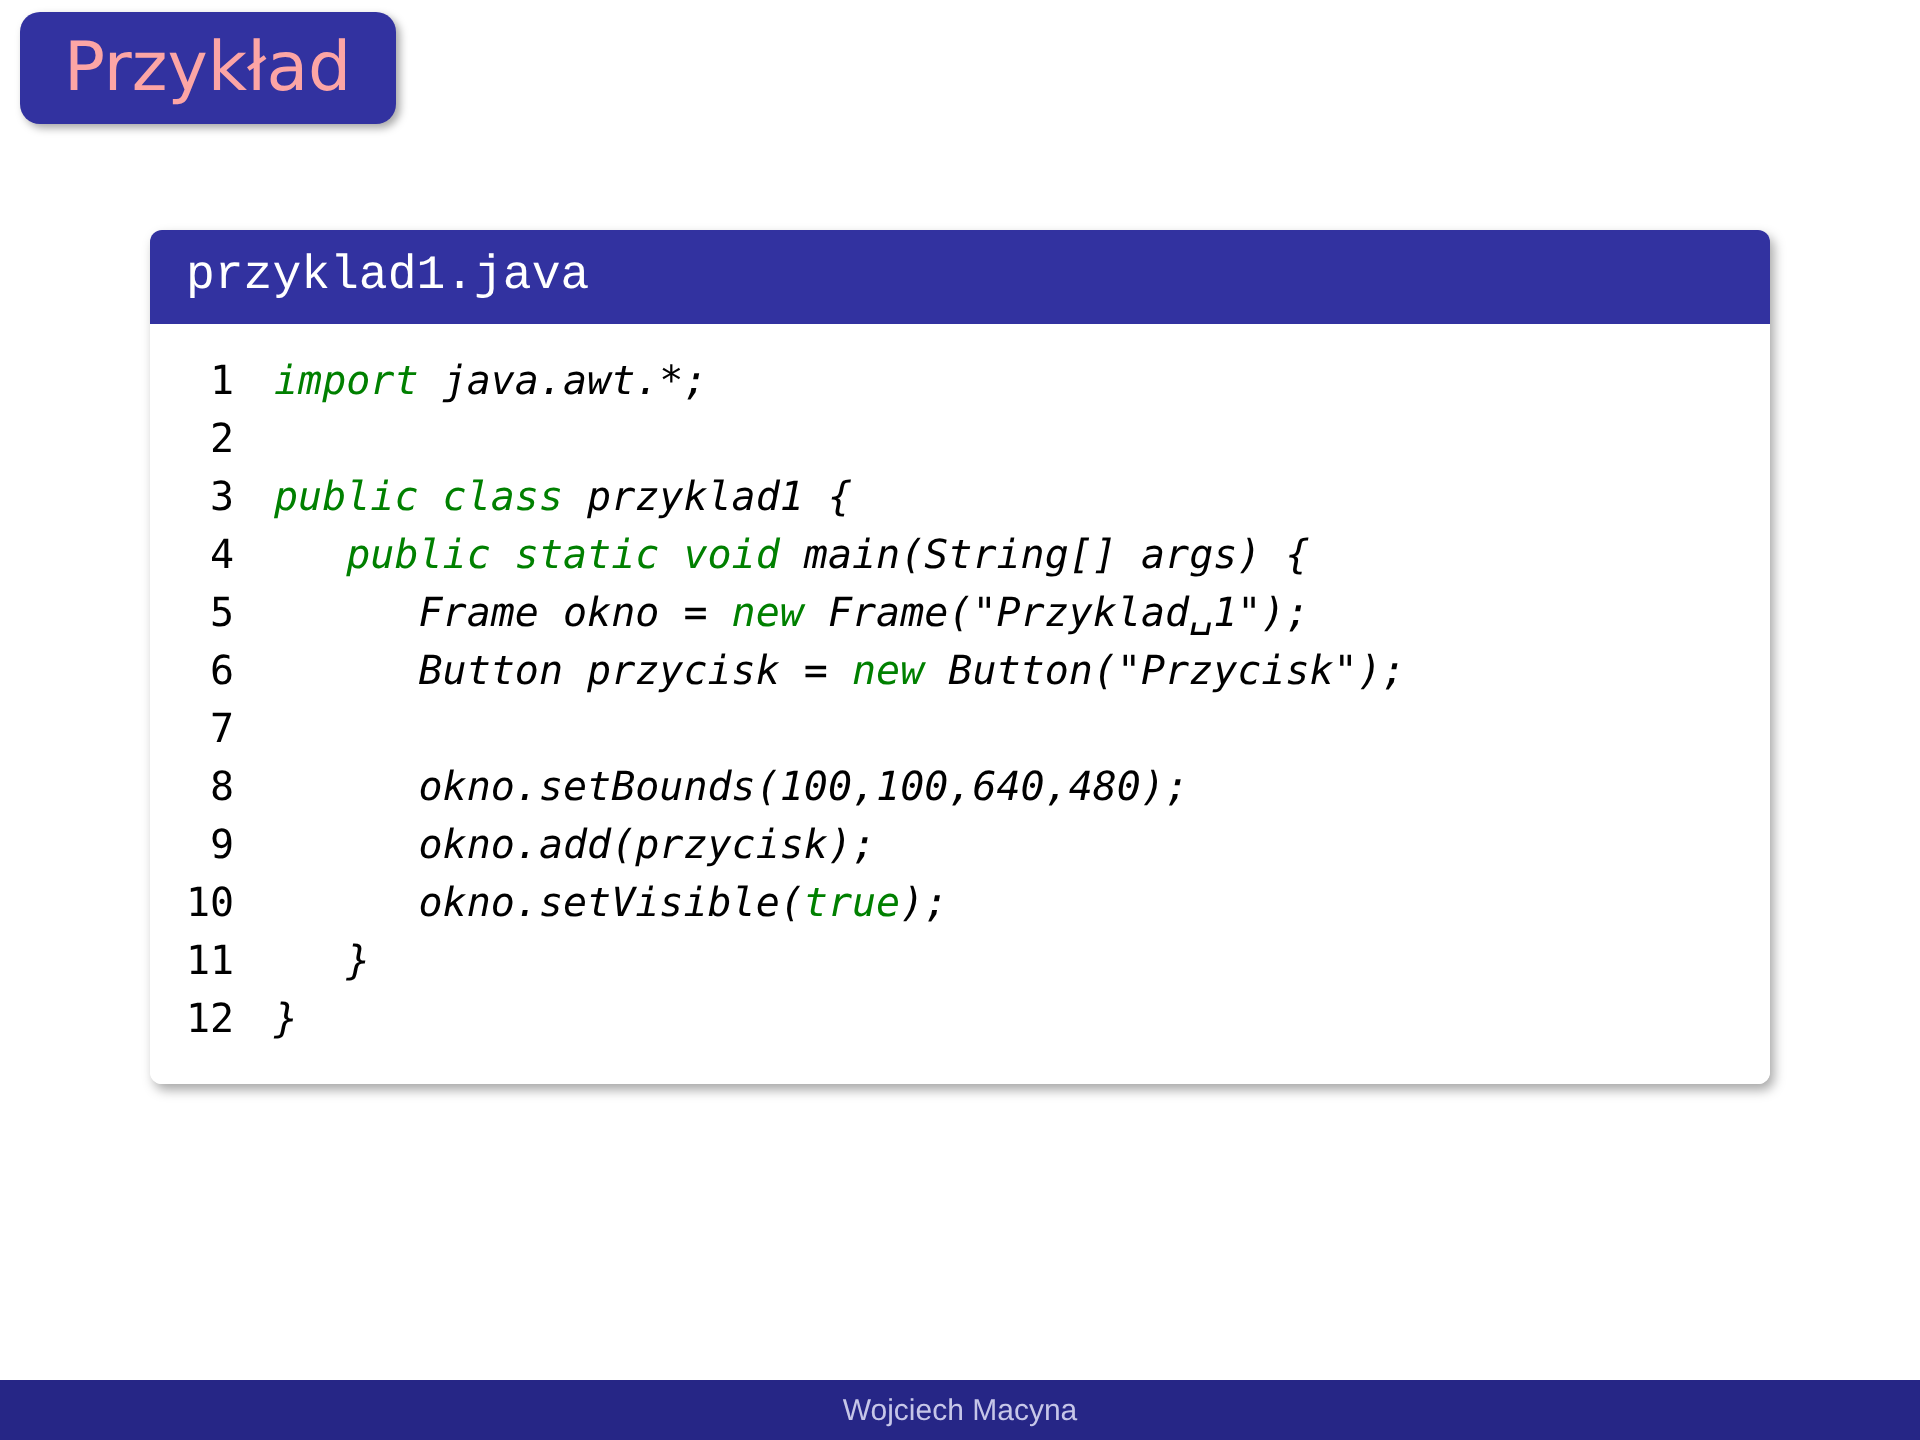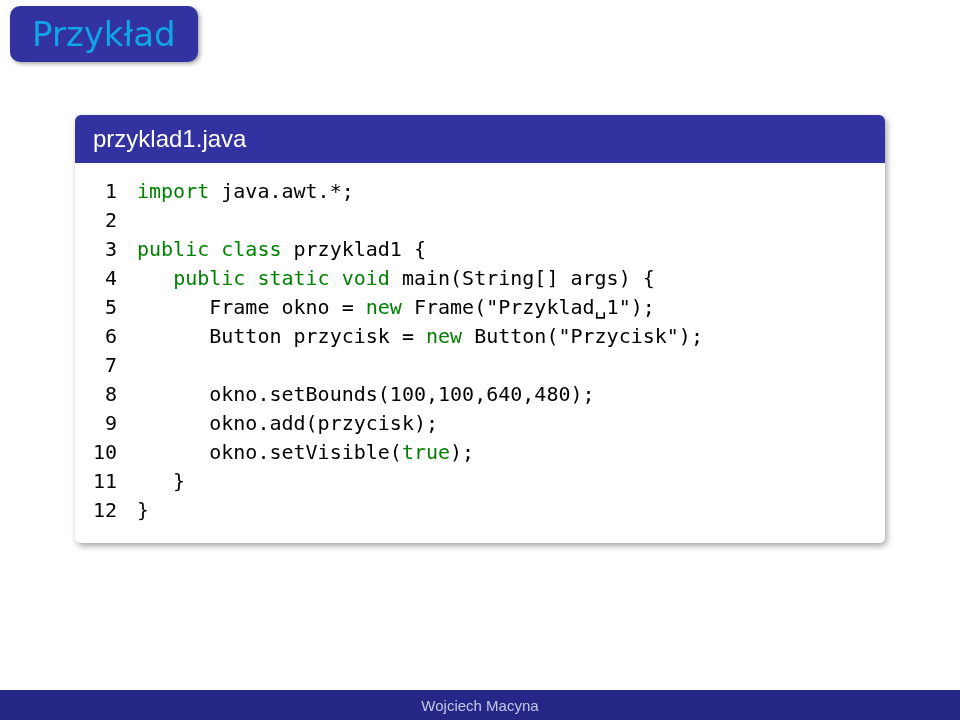--- a/index.html
+++ b/index.html
@@ -17,60 +17,60 @@
   }
   .title-band {
     position: absolute;
     top: 6px; left: 10px;
     background: #3232a0;
     border-radius: 10px;
     padding: 8px 22px;
     box-shadow: 2px 2px 4px rgba(0,0,0,0.35);
   }
   .title-band span {
-    color: #0ea5e9;
+    color: #fca5a5;
     font-size: 34px;
     font-family: "DejaVu Sans", sans-serif;
   }
   .block {
     position: absolute;
     top: 115px;
     left: 75px;
     width: 810px;
     border-radius: 6px;
     box-shadow: 2px 3px 6px rgba(0,0,0,0.35);
     overflow: hidden;
     background: #fff;
   }
   .block-title {
     background: #3232a0;
     color: #ffffff;
     font-size: 24px;
-    font-family: Liberation Sans, sans-serif;
+    font-family: Liberation Mono, monospace;
     padding: 10px 18px;
   }
   .block-body {
     padding: 14px 18px 18px 18px;
     background: #fff;
   }
   .code {
     font-family: "DejaVu Sans Mono", monospace;
     font-size: 20px;
     line-height: 1.45;
     white-space: pre;
   }
   .code-row { display: flex; }
   .lineno {
     width: 44px;
     text-align: right;
     padding-right: 20px;
     color: #000;
     flex-shrink: 0;
   }
-  .codecell { flex: 1; }
+  .codecell { flex: 1; font-style: italic; }
   .kw { color: #008000; }
   .plain { color: #000; }
   .footer {
     position: absolute;
     bottom: 0; left: 0; right: 0;
     height: 30px;
     display: flex;
   }
   .footer-left, .footer-right {
     flex: 1;

